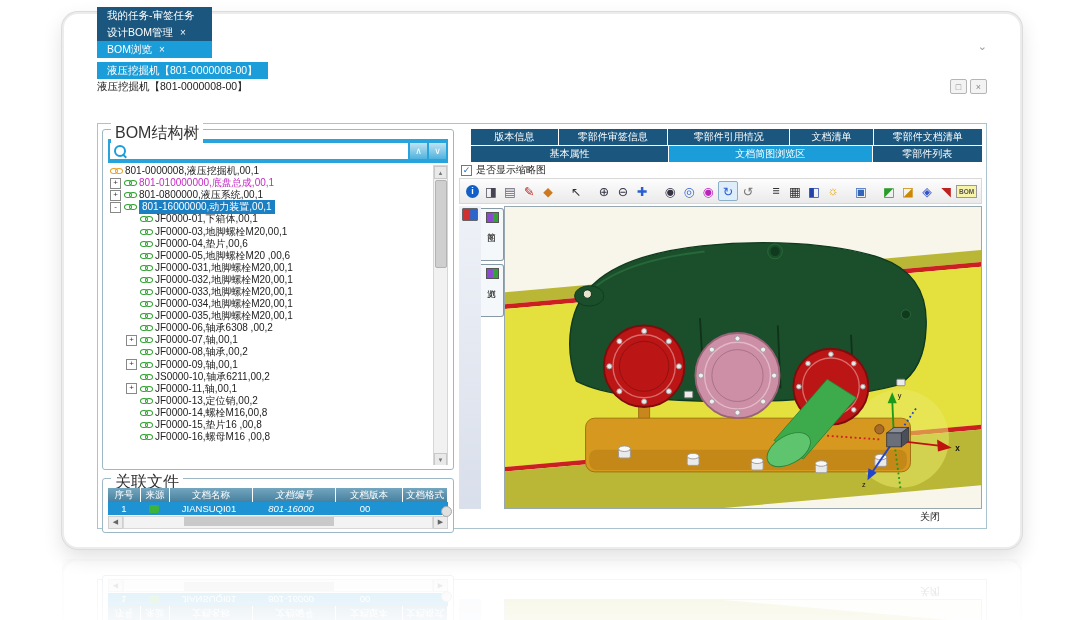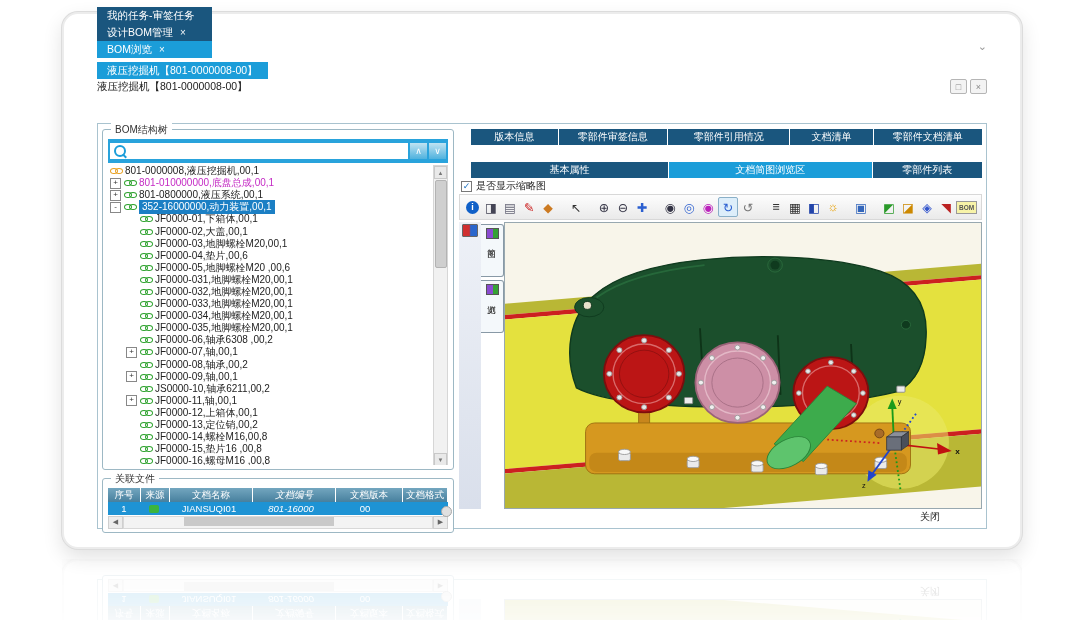--- a/index.html
+++ b/index.html
@@ -21,21 +21,21 @@
   .subtab{display:inline-block;background:#1b9dd9;color:#fff;font-size:10.5px;height:17px;line-height:17px;padding:0 10px;}
   .titlerow{position:relative;height:18px;line-height:18px;font-size:10.5px;color:#222;}
   .winbtns{position:absolute;right:0;top:2px;display:flex;gap:3px;}
   .winbtn{width:15px;height:13px;border:1px solid #b5b5b5;background:#f3f3f3;color:#888;
           font-size:9px;display:flex;align-items:center;justify-content:center;border-radius:2px;}
   
   .main{position:absolute;top:83px;left:0;right:0;bottom:0;border:1px solid #a9c3cf;
         display:flex;padding:5px 4px 4px 4px;gap:5px;background:#fff;}
   .left{width:352px;display:flex;flex-direction:column;gap:8px;flex:none;}
   .fieldset{border:1px solid #9db8c4;border-radius:3px;position:relative;padding:9px 5px 4px 5px;background:#fff;}
-  .flabel{position:absolute;top:-7px;left:8px;background:#fff;padding:0 4px;font-size:10px;color:#333;}
+  .flabel{position:absolute;top:-7px;left:8px;background:#fff;padding:0 4px;font-size:16px;color:#333;}
   
   .searchrow{display:flex;height:20px;background:#29a3dc;padding:2px;gap:2px;align-items:center;}
   .searchbox{flex:1;background:#fff;height:16px;display:flex;align-items:center;padding:0 4px;gap:4px;}
   .searchbox input{border:none;outline:none;flex:1;font-size:10px;height:14px;padding:0;}
   .mag{width:8px;height:8px;border:2px solid #1b9dd9;border-radius:50%;position:relative;flex:none;}
   .mag::after{content:"";position:absolute;width:5px;height:2px;background:#1b9dd9;transform:rotate(45deg);left:6px;top:8px;}
   .udbtn{width:17px;height:16px;background:linear-gradient(#bfe3f2,#4fb2de);color:#fff;font-size:9px;
          display:flex;align-items:center;justify-content:center;flex:none;}
   
   .tree{height:300px;overflow:hidden;position:relative;margin-top:2px;padding-right:20px;}
@@ -66,21 +66,21 @@
   .badge-src{width:10px;height:8px;background:#3cb43c;border-radius:2px;}
   .hscroll{display:flex;height:12px;margin-top:1px;align-items:center;}
   .harrow{width:13px;height:11px;background:#ececec;border:1px solid #cfcfcf;font-size:7px;color:#666;
           display:flex;align-items:center;justify-content:center;flex:none;}
   .htrack{flex:1;height:11px;background:#f3f3f3;border:1px solid #d8d8d8;position:relative;}
   .hthumb{position:absolute;left:60px;top:0;width:150px;height:9px;background:#c9c9c9;}
   .knob{position:absolute;right:-4px;top:18px;width:9px;height:9px;border-radius:50%;background:#e0e0e0;border:1px solid #a8a8a8;}
   
   .right{flex:1;display:flex;flex-direction:column;min-width:0;}
   .tabs1,.tabs2{display:flex;height:16px;gap:1px;padding-left:12px;}
-  .tabs2{margin-top:17px;text-align:center;}
+  .tabs2{margin-top:1px;text-align:center;}
   .rtab{background:#1a567e;color:#fff;font-size:10px;display:flex;align-items:center;justify-content:center;white-space:nowrap;}
   .rtab.active{background:#1b9dd9;}
   .fA{flex:1;}.fB{flex:1.25;}.fC{flex:1.4;}.fD{flex:.95;}.fE{flex:1.25;}
   .g1{flex:1.8;}.g2{flex:1.85;}.g3{flex:1;}
   .cbrow{height:16px;display:flex;align-items:center;gap:4px;font-size:10px;color:#222;padding-left:2px;}
   .cb{width:9px;height:9px;border:1px solid #777;background:#fff;color:#1a6fbf;font-size:9px;line-height:8px;text-align:center;flex:none;}
   .toolbar{height:24px;display:flex;align-items:center;background:linear-gradient(#fdfdfd,#eaeaea);
            border:1px solid #d8d8d8;padding:0 4px;gap:1px;overflow:hidden;}
   .tbi{width:18px;height:18px;display:flex;align-items:center;justify-content:center;font-size:12.5px;flex:none;}
   .tbi.gap{margin-left:9px;}
@@ -168,35 +168,30 @@
                   <span class="txt">801-010000000,底盘总成,00,1</span>
                 </div>
                 <div class="trow ico-green">
                   <span class="exp">+</span>
                   <span class="link"></span>
                   <span class="txt">801-0800000,液压系统,00,1</span>
                 </div>
                 <div class="trow ico-green sel">
                   <span class="exp">-</span>
                   <span class="link"></span>
-                  <span class="txt">352-16000000,动力装置,00,1</span>
+                  <span class="txt">801-16000000,动力装置,00,1</span>
                 </div>
                 <div class="trow ind1 ico-green">
                   <span class="exp"></span>
                   <span class="link"></span>
                   <span class="txt">JF0000-01,下箱体,00,1</span>
                 </div>
                 <div class="trow ind1 ico-green">
                   <span class="exp"></span>
                   <span class="link"></span>
-                  <span class="txt">JF0000-02,大盖,00,1</span>
-                </div>
-                <div class="trow ind1 ico-green">
-                  <span class="exp"></span>
-                  <span class="link"></span>
                   <span class="txt">JF0000-03,地脚螺栓M20,00,1</span>
                 </div>
                 <div class="trow ind1 ico-green">
                   <span class="exp"></span>
                   <span class="link"></span>
                   <span class="txt">JF0000-04,垫片,00,6</span>
                 </div>
                 <div class="trow ind1 ico-green">
                   <span class="exp"></span>
                   <span class="link"></span>
@@ -249,25 +244,20 @@
                 </div>
                 <div class="trow ind1 ico-green">
                   <span class="exp"></span>
                   <span class="link"></span>
                   <span class="txt">JS0000-10,轴承6211,00,2</span>
                 </div>
                 <div class="trow ind1 ico-green">
                   <span class="exp">+</span>
                   <span class="link"></span>
                   <span class="txt">JF0000-11,轴,00,1</span>
-                </div>
-                <div class="trow ind1 ico-green">
-                  <span class="exp"></span>
-                  <span class="link"></span>
-                  <span class="txt">JF0000-12,上箱体,00,1</span>
                 </div>
                 <div class="trow ind1 ico-green">
                   <span class="exp"></span>
                   <span class="link"></span>
                   <span class="txt">JF0000-13,定位销,00,2</span>
                 </div>
                 <div class="trow ind1 ico-green">
                   <span class="exp"></span>
                   <span class="link"></span>
                   <span class="txt">JF0000-14,螺栓M16,00,8</span>

